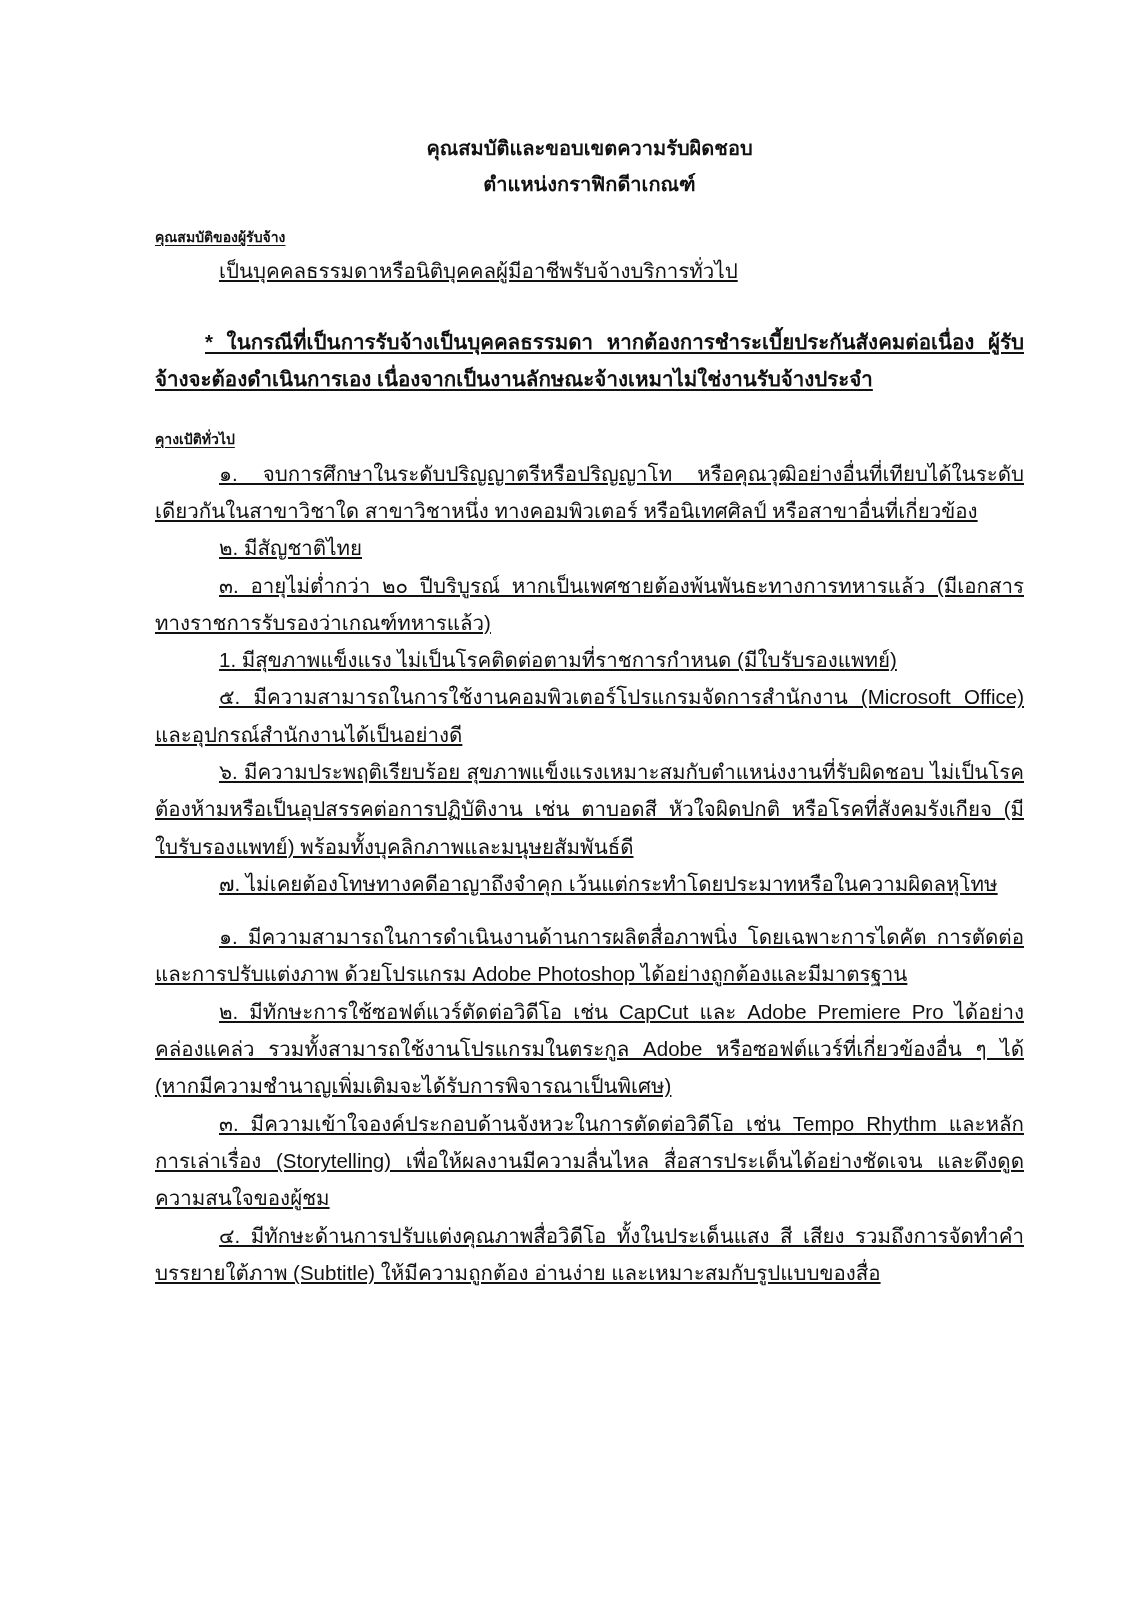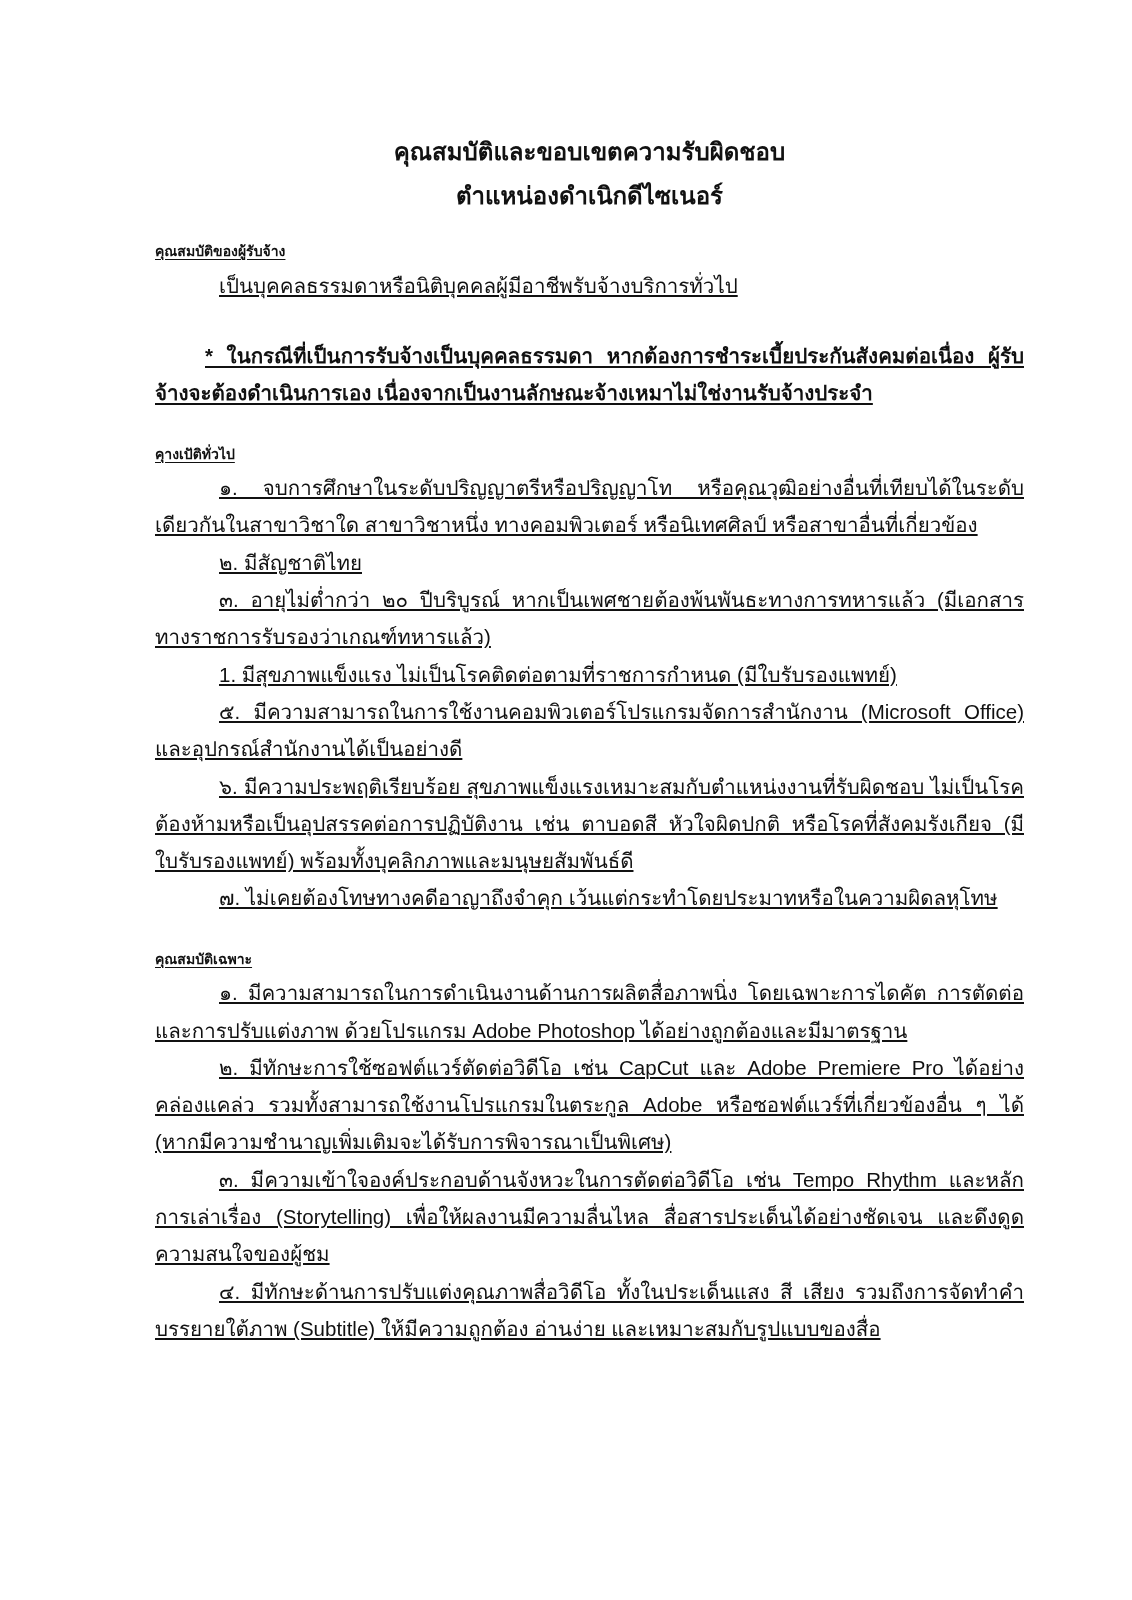--- a/index.html
+++ b/index.html
@@ -24,21 +24,21 @@
     font-size: 20.5px;
     line-height: 1.82;
     text-align: justify;
     text-justify: inter-word;
   }
   .title-block {
     text-align: center;
     margin-bottom: 22px;
   }
   .title-line {
-    font-size: 24px;
+    font-size: 20px;
     font-weight: bold;
     line-height: 1.82;
     text-align: center;
   }
   .section-head {
     font-size: 14px;
     font-weight: bold;
     text-decoration: underline;
     text-underline-offset: 3px;
     margin-top: 14px;
@@ -62,40 +62,39 @@
   .section-gap { height: 16px; }
 </style>
 </head>
 <body>
 
 <div class="page">
   <div class="doc-body">
 
     <div class="title-block">
       <div class="title-line">คุณสมบัติและขอบเขตความรับผิดชอบ</div>
-      <div class="title-line">ตำแหน่องดำเนิกดีไซเนอร์</div>
+      <div class="title-line">ตำแหน่งกราฟิกดีาเกณฑ์</div>
     </div>
 
     <div class="section-head">คุณสมบัติของผู้รับจ้าง</div>
     <p class="para">เป็นบุคคลธรรมดาหรือนิติบุคคลผู้มีอาชีพรับจ้างบริการทั่วไป</p>
     <p class="para emph">* ในกรณีที่เป็นการรับจ้างเป็นบุคคลธรรมดา หากต้องการชำระเบี้ยประกันสังคมต่อเนื่อง ผู้รับจ้างจะต้องดำเนินการเอง เนื่องจากเป็นงานลักษณะจ้างเหมาไม่ใช่งานรับจ้างประจำ</p>
 
     <div class="section-gap"></div>
 
     <div class="section-head">คุางเปัติทั่วไป</div>
     <p class="para">๑. จบการศึกษาในระดับปริญญาตรีหรือปริญญาโท หรือคุณวุฒิอย่างอื่นที่เทียบได้ในระดับเดียวกันในสาขาวิชาใด สาขาวิชาหนึ่ง ทางคอมพิวเตอร์ หรือนิเทศศิลป์ หรือสาขาอื่นที่เกี่ยวข้อง</p>
     <p class="para">๒. มีสัญชาติไทย</p>
     <p class="para">๓. อายุไม่ต่ำกว่า ๒๐ ปีบริบูรณ์ หากเป็นเพศชายต้องพ้นพันธะทางการทหารแล้ว (มีเอกสารทางราชการรับรองว่าเกณฑ์ทหารแล้ว)</p>
     <p class="para">1. มีสุขภาพแข็งแรง ไม่เป็นโรคติดต่อตามที่ราชการกำหนด (มีใบรับรองแพทย์)</p>
     <p class="para">๕. มีความสามารถในการใช้งานคอมพิวเตอร์โปรแกรมจัดการสำนักงาน (Microsoft Office) และอุปกรณ์สำนักงานได้เป็นอย่างดี</p>
     <p class="para">๖. มีความประพฤติเรียบร้อย สุขภาพแข็งแรงเหมาะสมกับตำแหน่งงานที่รับผิดชอบ ไม่เป็นโรคต้องห้ามหรือเป็นอุปสรรคต่อการปฏิบัติงาน เช่น ตาบอดสี หัวใจผิดปกติ หรือโรคที่สังคมรังเกียจ  (มีใบรับรองแพทย์) พร้อมทั้งบุคลิกภาพและมนุษยสัมพันธ์ดี</p>
     <p class="para">๗. ไม่เคยต้องโทษทางคดีอาญาถึงจำคุก เว้นแต่กระทำโดยประมาทหรือในความผิดลหุโทษ</p>
 
     <div class="section-gap"></div>
 
-    <div class="section-head">คุณสมบัติเฉพาะ</div>
     <p class="para">๑. มีความสามารถในการดำเนินงานด้านการผลิตสื่อภาพนิ่ง โดยเฉพาะการไดคัต การตัดต่อ และการปรับแต่งภาพ ด้วยโปรแกรม Adobe Photoshop ได้อย่างถูกต้องและมีมาตรฐาน</p>
     <p class="para">๒. มีทักษะการใช้ซอฟต์แวร์ตัดต่อวิดีโอ เช่น CapCut และ Adobe Premiere Pro ได้อย่างคล่องแคล่ว รวมทั้งสามารถใช้งานโปรแกรมในตระกูล Adobe หรือซอฟต์แวร์ที่เกี่ยวข้องอื่น ๆ ได้ (หากมีความชำนาญเพิ่มเติมจะได้รับการพิจารณาเป็นพิเศษ)</p>
     <p class="para">๓. มีความเข้าใจองค์ประกอบด้านจังหวะในการตัดต่อวิดีโอ เช่น Tempo Rhythm และหลักการเล่าเรื่อง (Storytelling) เพื่อให้ผลงานมีความลื่นไหล สื่อสารประเด็นได้อย่างชัดเจน และดึงดูดความสนใจของผู้ชม</p>
     <p class="para">๔. มีทักษะด้านการปรับแต่งคุณภาพสื่อวิดีโอ ทั้งในประเด็นแสง สี เสียง รวมถึงการจัดทำคำบรรยายใต้ภาพ (Subtitle) ให้มีความถูกต้อง อ่านง่าย และเหมาะสมกับรูปแบบของสื่อ</p>
 
   </div>
 </div>
 
 </body></html>

